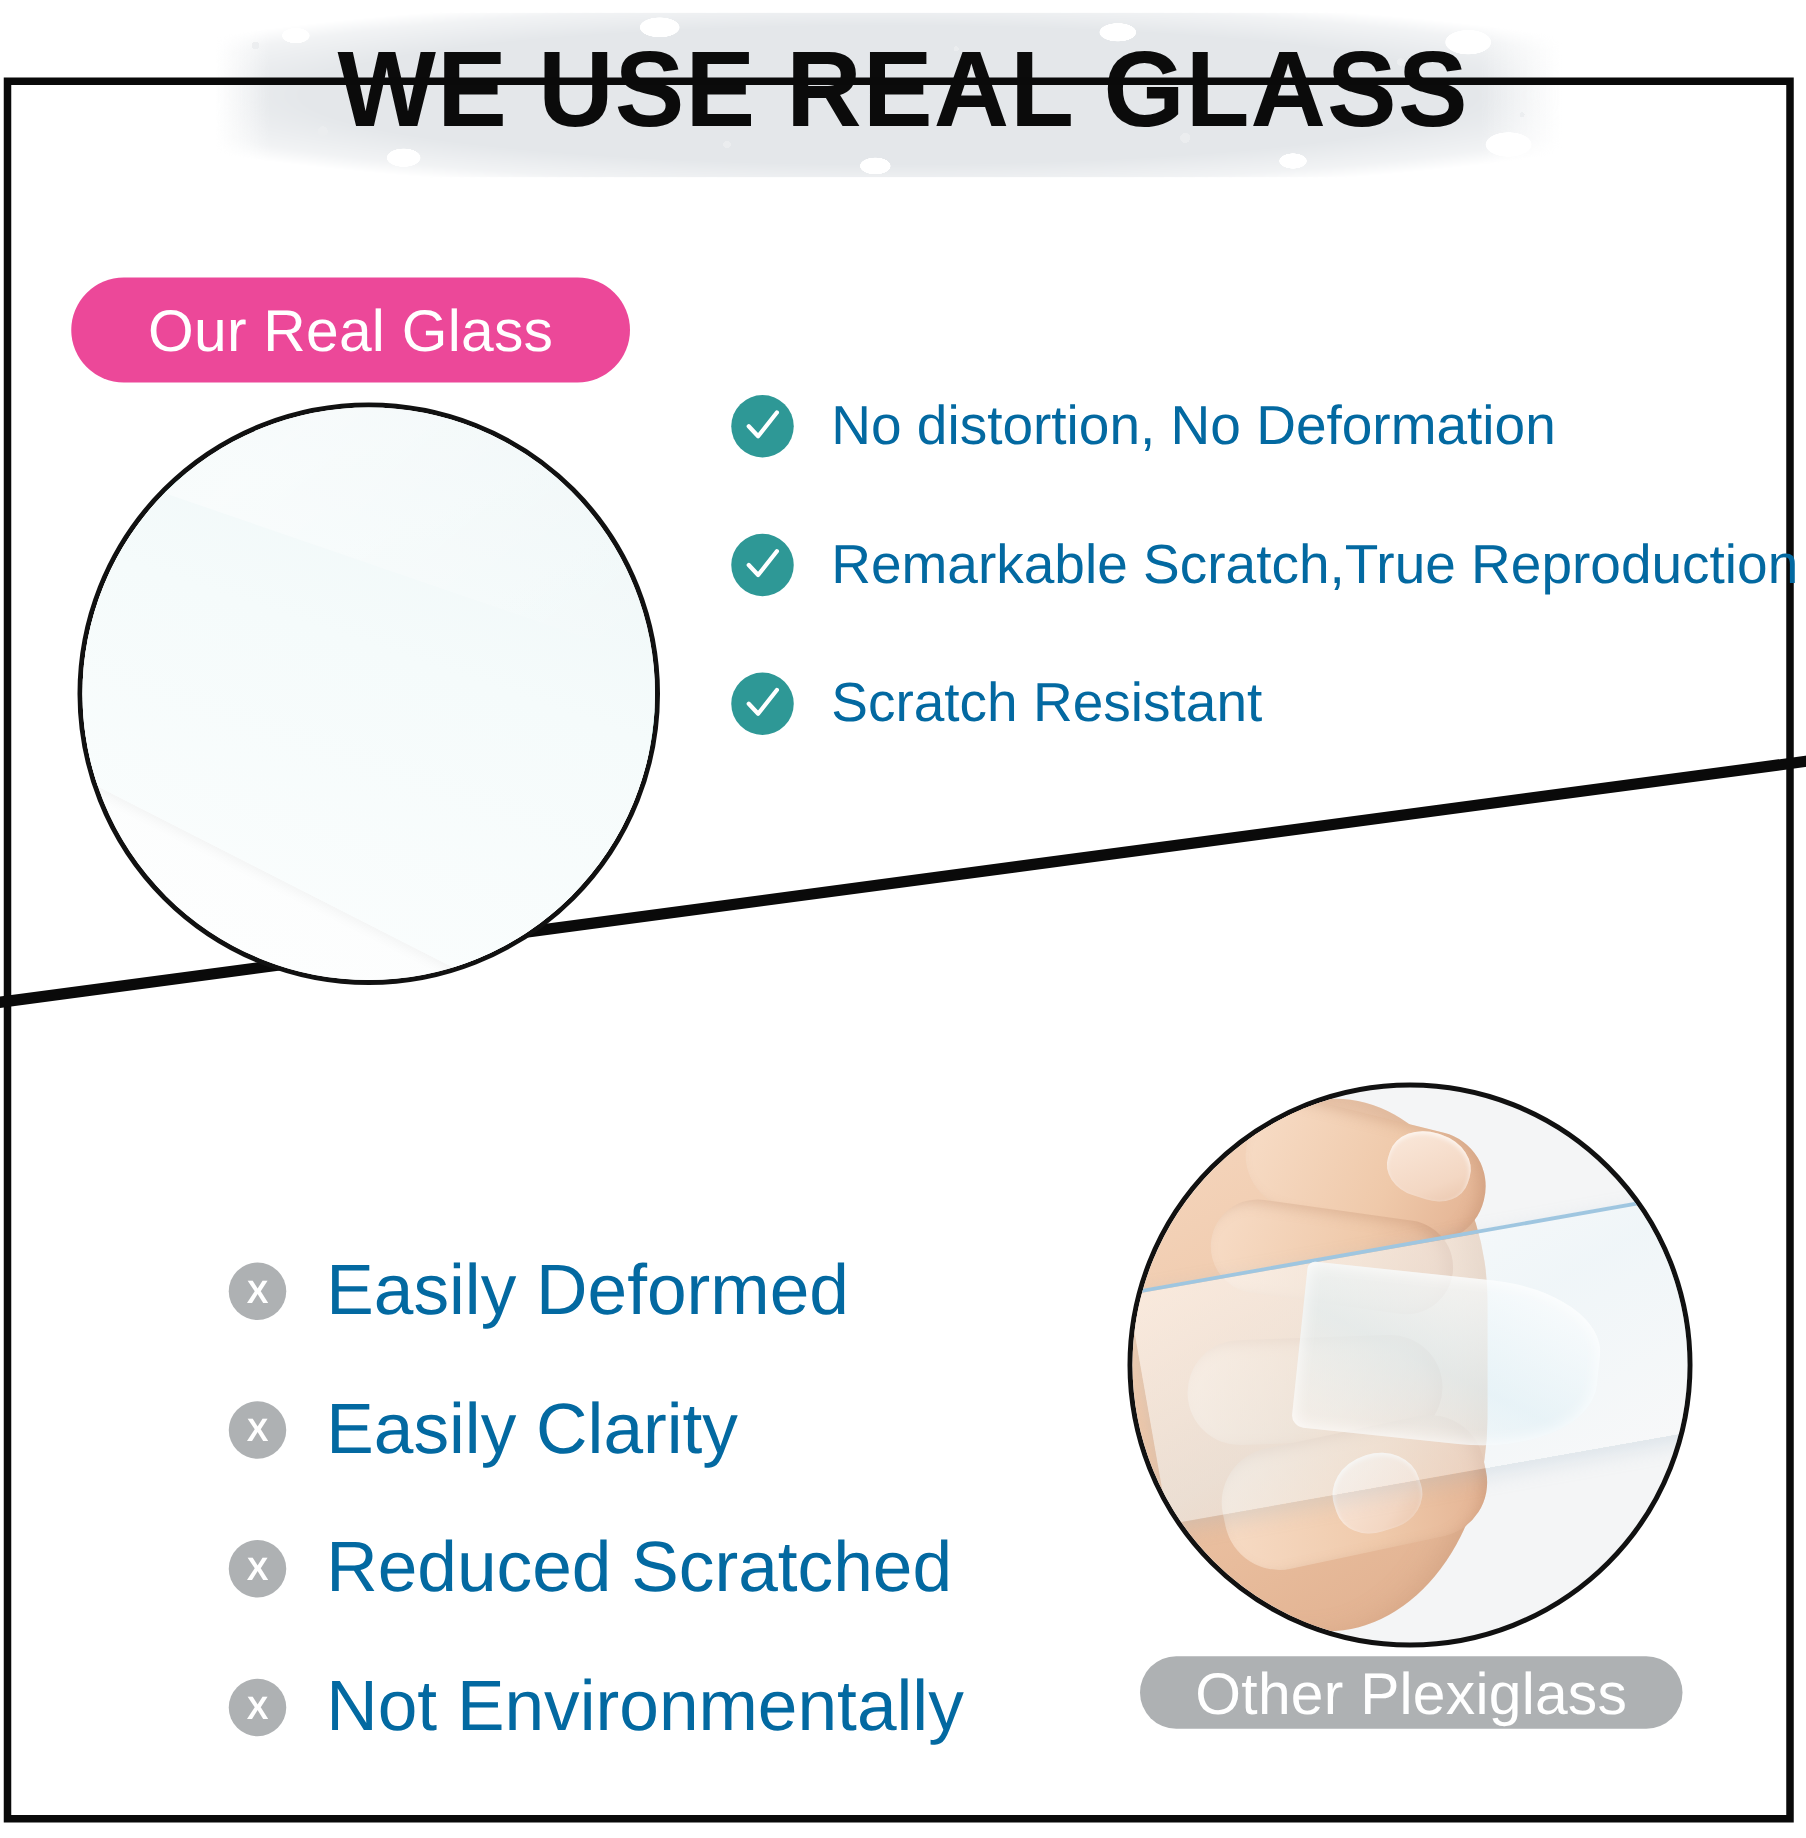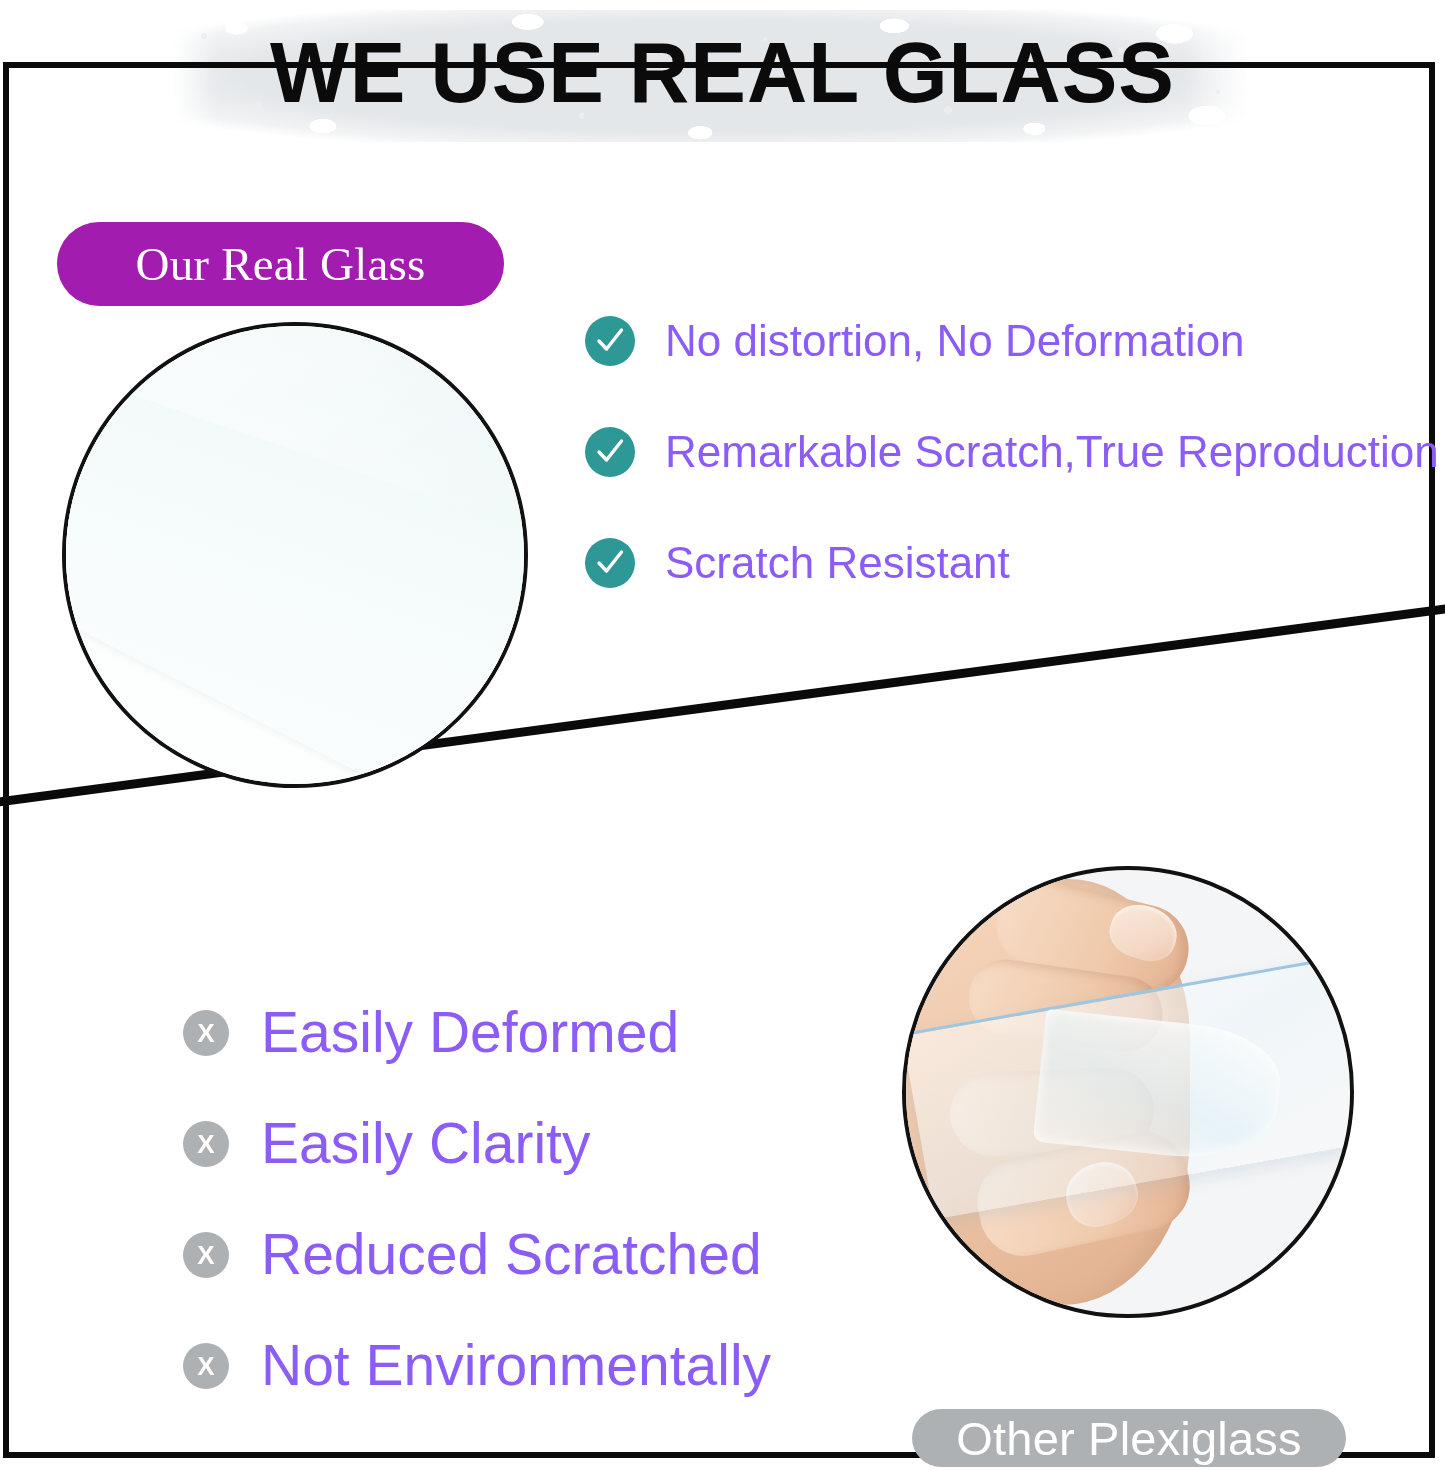--- a/index.html
+++ b/index.html
@@ -113,26 +113,25 @@
     letter-spacing: 0.2px;
     white-space: nowrap;
     padding: 0 30px;
     box-sizing: border-box;
   }
   .pill-glass {
     left: 57px;
     top: 222px;
     width: 447px;
     height: 84px;
-    background: #a21caf;
-    font-family: Liberation Serif, serif;
+    background: #ec4899;
   }
   .pill-plexi {
     left: 912px;
-    top: 1409px;
+    top: 1325px;
     width: 434px;
     height: 58px;
     background: #aeb1b3;
   }
 
   
   .photo-circle {
     position: absolute;
     border-radius: 50%;
     border: 4px solid #111111;
@@ -281,21 +280,21 @@
   .bullet-x {
     width: 46px;
     height: 46px;
     background: #aeb1b3;
     font-size: 26px;
     font-weight: bold;
     line-height: 1;
   }
   .row-label {
     font-size: 44px;
-    color: #8b5cf6;
+    color: #0369a1;
     white-space: nowrap;
     line-height: 1;
   }
   .list-pros .row-label { margin-left: 30px; }
   .list-cons .row-label { margin-left: 32px; font-size: 57px; }
 </style>
 </head>
 <body>
 
 <div id="infographic">

